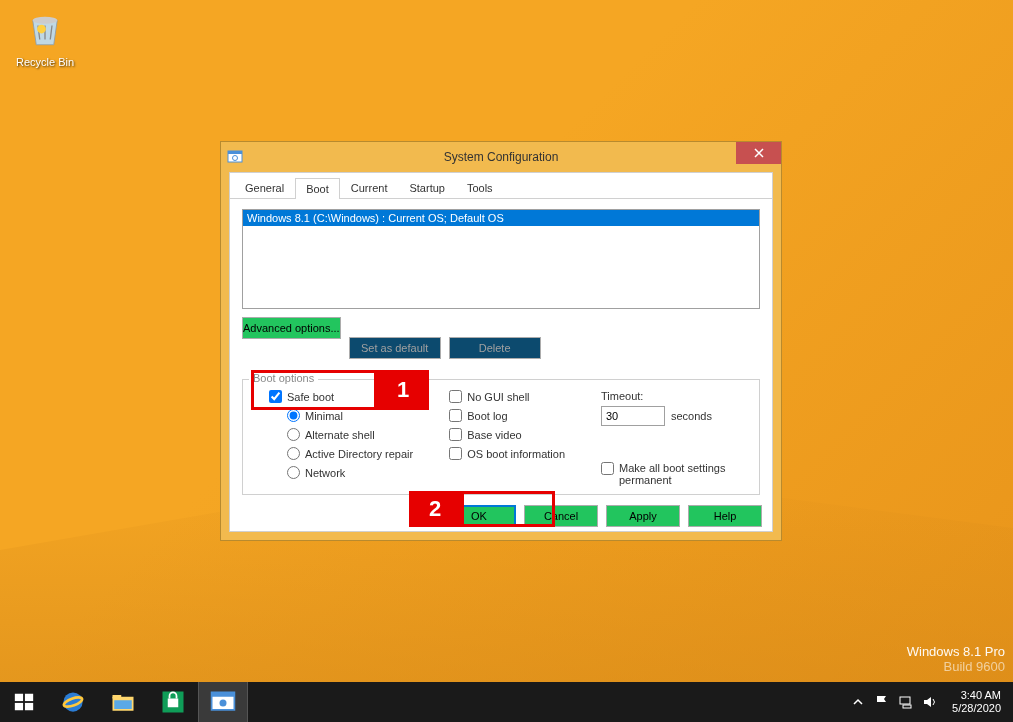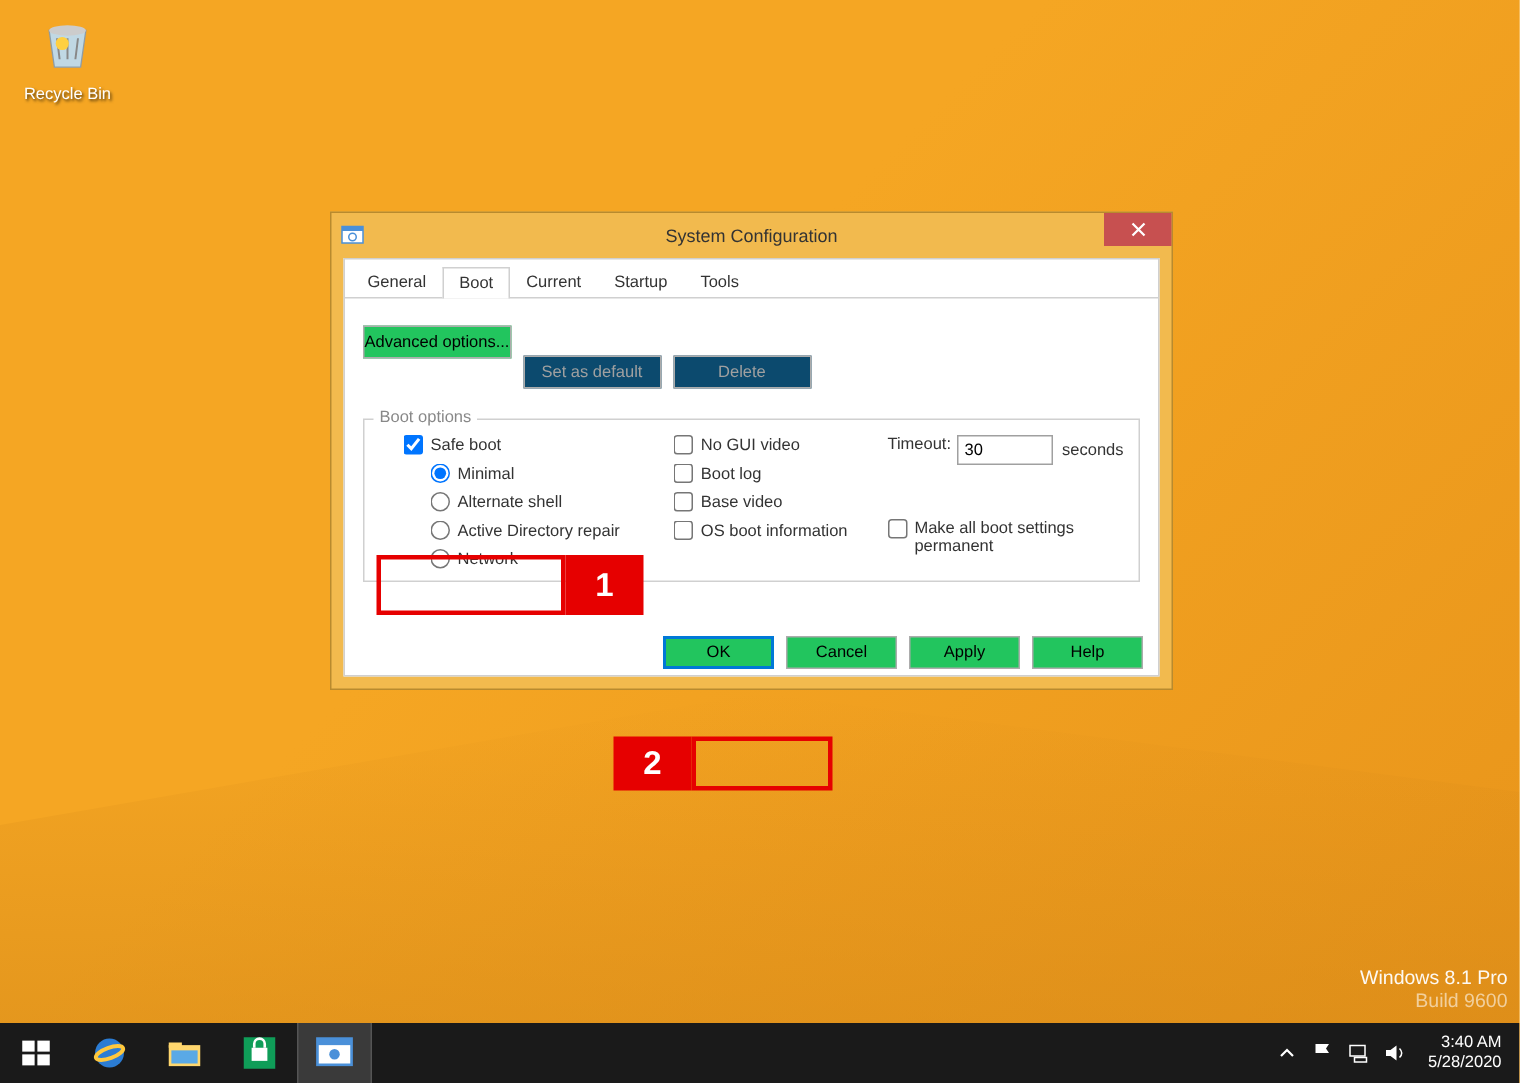--- a/index.html
+++ b/index.html
@@ -33,21 +33,21 @@
 .start-btn svg { width: 22px; height: 22px; }
 .task-item { width: 50px; height: 40px; display: flex; align-items: center; justify-content: center; border-left: 1px solid transparent; border-right: 1px solid transparent; }
 .task-item.active { background: #3a3a3a; border-left: 1px solid #555; border-right: 1px solid #555; }
 .task-item svg, .task-item .icon-box { width: 28px; height: 28px; }
 .tray { margin-left: auto; display: flex; align-items: center; color: #fff; font-size: 11px; padding-right: 6px; gap: 8px; height: 40px; }
 .tray-icon { width: 16px; height: 16px; display: flex; align-items: center; justify-content: center; }
 .tray-clock { text-align: right; line-height: 1.2; padding: 0 6px; }
 
 
 .window {
-  position: absolute; top: 141px; left: 220px; width: 562px; height: 319px;
+  position: absolute; top: 141px; left: 220px; width: 562px; height: 400px;
   background: #f2ba4e; border: 1px solid #b88a2e;
 }
 .titlebar { height: 30px; display: flex; align-items: center; position: relative; }
 .titlebar-icon { width: 16px; height: 16px; margin-left: 6px; }
 .titlebar-title { position: absolute; left: 0; right: 0; text-align: center; font-size: 12px; color: #333; }
 .close-btn { position: absolute; right: 0; top: 0; width: 45px; height: 22px; background: #c75050; color: #fff; display: flex; align-items: center; justify-content: center; font-size: 12px; }
 
 .window-body { position: absolute; top: 30px; left: 8px; right: 8px; bottom: 8px; background: #fff; border: 1px solid #d0d0d0; }
 
 
@@ -69,21 +69,21 @@
 
 
 .groupbox { border: 1px solid #d0d0d0; margin-top: 20px; padding: 10px 10px 8px 10px; position: relative; }
 .groupbox-title { position: absolute; top: -8px; left: 6px; background: #fff; padding: 0 4px; font-size: 11px; color: #888; }
 .boot-grid { display: flex; gap: 20px; }
 .boot-col { display: flex; flex-direction: column; gap: 6px; }
 .boot-col.right { margin-left: auto; }
 .checkbox-row, .radio-row { display: flex; align-items: center; gap: 5px; font-size: 11px; padding-left: 16px; }
 .radio-row { margin-left: 18px; }
 input[type=checkbox], input[type=radio] { margin: 0; }
-.timeout-row { display: flex; flex-direction: row; gap: 4px; }
+.timeout-row { display: flex; flex-direction: column; gap: 4px; }
 .timeout-input { width: 64px; height: 20px; border: 1px solid #a0a0a0; font-size: 11px; padding: 0 4px; }
 .timeout-line { display: flex; align-items: center; gap: 6px; }
 .permanent-row { display: flex; align-items: flex-start; gap: 5px; margin-top: 30px; font-size: 11px; }
 .permanent-row span { max-width: 130px; }
 
 
 .dialog-buttons { position: absolute; bottom: 4px; right: 10px; display: flex; gap: 8px; }
 .dialog-buttons .btn { min-width: 74px; }
 
 
@@ -129,20 +129,23 @@
     <div class="window-body">
       <div class="tabs">
         <div class="tab">General</div>
         <div class="tab active">Boot</div>
         <div class="tab">Current</div>
         <div class="tab">Startup</div>
         <div class="tab">Tools</div>
       </div>
 
       <div class="tab-content">
+        <div class="os-listbox">
+          <div class="os-item">Windows 8.1 (C:\Windows) : Current OS; Default OS</div>
+        </div>
 
         <div class="btn-row">
           <button class="btn">Advanced options...</button>
           <button class="btn" disabled="">Set as default</button>
           <button class="btn" disabled="">Delete</button>
         </div>
 
         <div class="groupbox">
           <div class="groupbox-title">Boot options</div>
           <div class="boot-grid">
@@ -164,21 +167,21 @@
                   <span>Active Directory repair</span>
               </label>
               <label class="radio-row">
                 <input type="radio" name="sb" style="">
                   <span>Network</span>
               </label>
             </div>
             <div class="boot-col">
               <label class="checkbox-row">
                 <input type="checkbox" style="">
-                  <span>No GUI video</span>
+                  <span>No GUI shell</span>
               </label>
               <label class="checkbox-row">
                 <input type="checkbox" style="">
                   <span>Boot log</span>
               </label>
               <label class="checkbox-row">
                 <input type="checkbox" style="">
                   <span>Base video</span>
               </label>
               <label class="checkbox-row">

